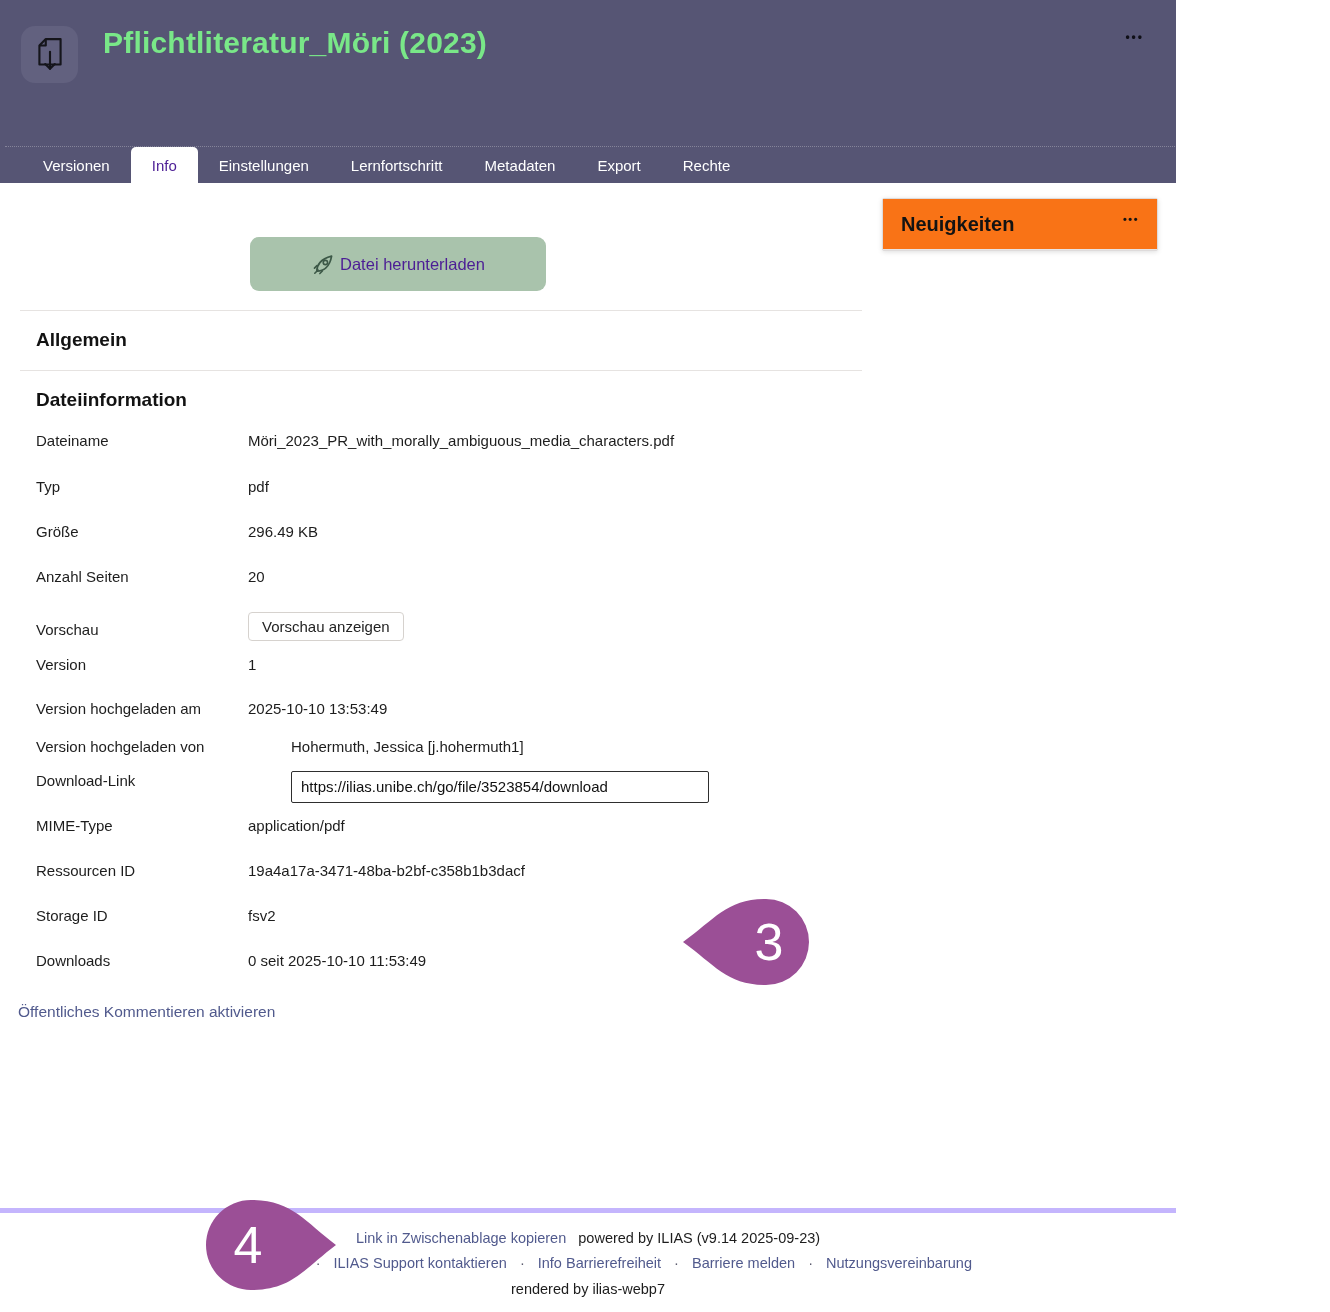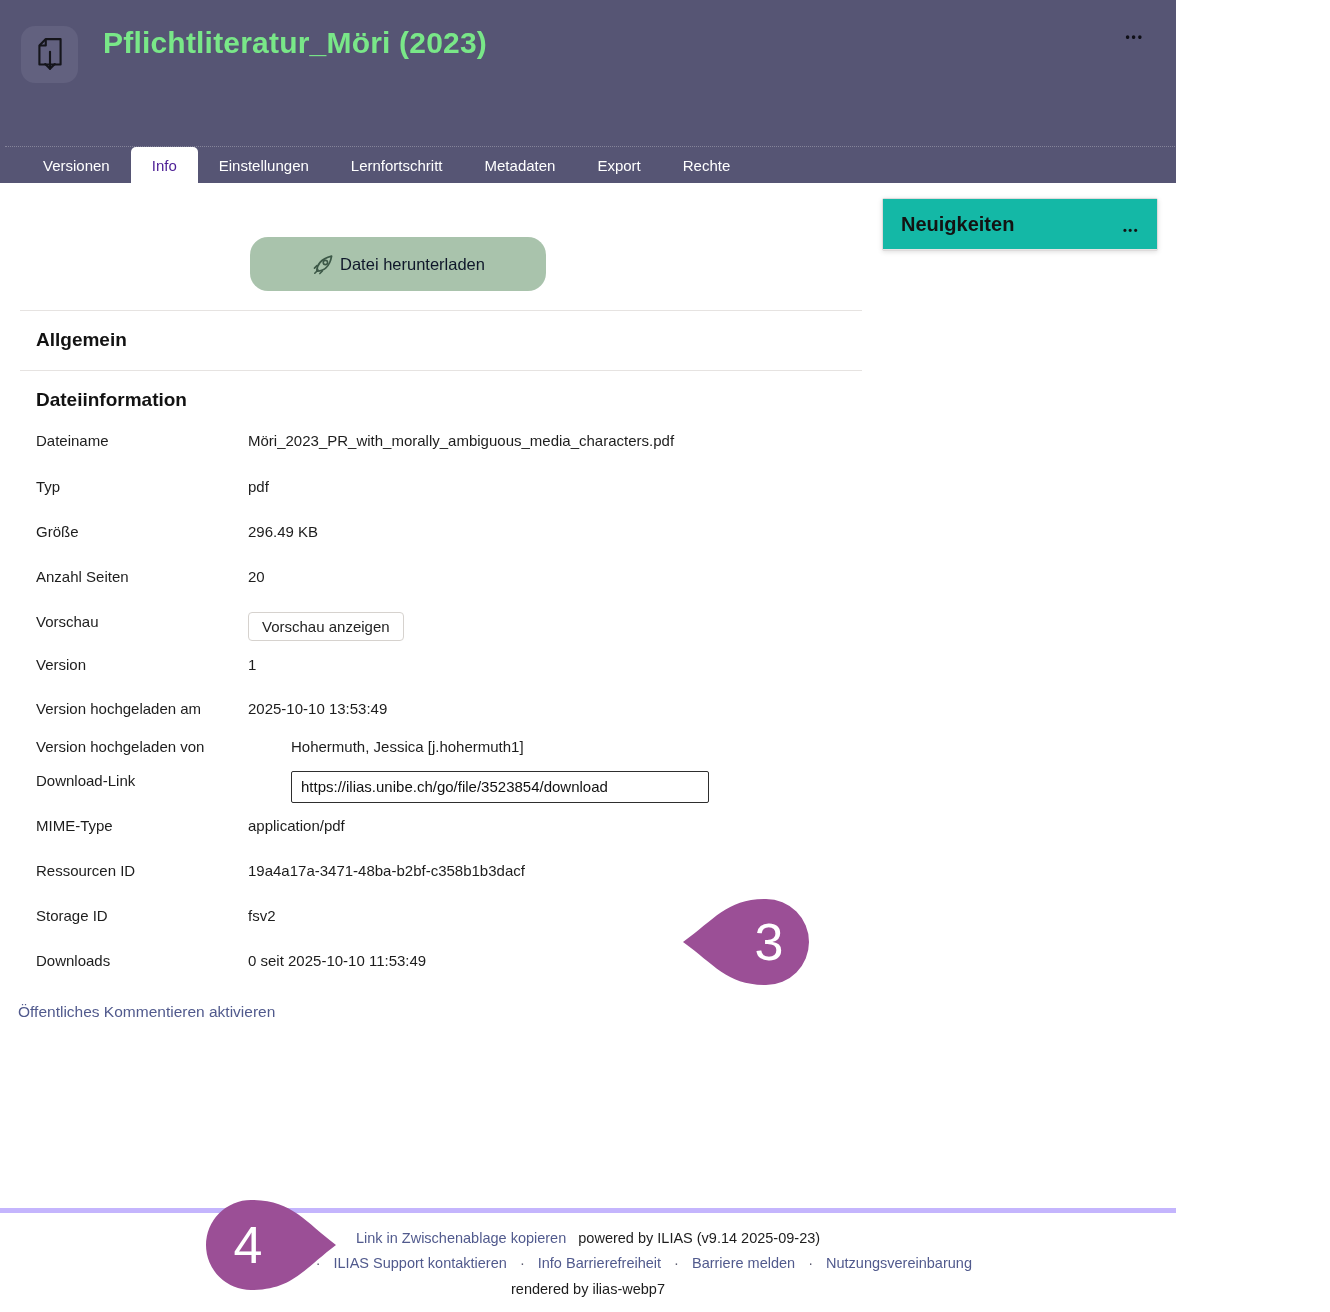--- a/index.html
+++ b/index.html
@@ -30,54 +30,54 @@
   .tab {
     color:#ffffff; font-size:15px; display:flex; align-items:center; padding:0 21px; cursor:pointer;
     white-space:nowrap;
   }
   .tab.active { background:#ffffff; color:#4c1d95; border-radius:5px 5px 0 0; }
 
   
   .main { position:absolute; left:0; top:183px; width:880px; }
   .download-btn {
     margin:54px 0 0 250px; width:296px; height:54px; background:#a9c3ac; border:none;
-    border-radius:18px; display:flex; align-items:center; justify-content:center; gap:3px;
-    font-family:inherit; font-size:16.5px; color:#0f172a; cursor:pointer;
+    border-radius:9px; display:flex; align-items:center; justify-content:center; gap:3px;
+    font-family:inherit; font-size:16.5px; color:#4c1d95; cursor:pointer;
   }
   hr.sep { border:none; border-top:1px solid #e6e3e1; margin:19px 0 0 20px; width:842px; }
   .section-heading { margin:18px 0 0 36px; font-size:19px; font-weight:bold; color:#121212; }
   .rows { margin-top:20px; }
   .row { display:flex; margin-left:36px; }
   .row .label { flex:0 0 212px; font-size:15px; color:#1d1d1d; line-height:1.38; padding-right:10px; }
   .row .value { font-size:15px; color:#1d1d1d; line-height:1.38; }
   .mb25 { margin-bottom:25px; }
   .mb24 { margin-bottom:24px; }
   .mb17 { margin-bottom:17px; }
-  .mb14 { margin-bottom:14px; }
+  .mb14 { margin-bottom:14px;align-items:flex-end; }
   .mb13 { margin-bottom:13px;gap:43px; }
   .copyright-value { display:flex; align-items:center; gap:10px; }
   .copyright-glyph { font-size:34px; font-weight:bold; line-height:1; color:#0c0c0c; }
   .preview-btn {
     font-family:inherit; font-size:15px; color:#232323; background:#ffffff;
     border:1px solid #d6d2ce; border-radius:4px; padding:5px 13px; cursor:pointer;
   }
   .link-input {
     width:418px; height:32px; border:1px solid #2e2e2e; border-radius:2px; padding:0 9px;
     font-family:inherit; font-size:15px; color:#111111; background:#ffffff;
   }
   .comments-link { margin:31px 0 0 18px; color:#515a8d; font-size:15.5px; cursor:pointer; width:fit-content; }
 
   
   .news-card {
     position:absolute; left:882px; top:198px; width:276px; background:#ffffff;
     border:1px solid #dedbdb; border-radius:2px; box-shadow:0 1px 5px rgba(0,0,0,0.13);
   }
   .news-header {
-    background:#14b8a6; padding:14px 18px 13px; display:flex; justify-content:space-between;
-    align-items:flex-end; border-bottom:1px solid #e8e4e4;
+    background:#f97316; padding:14px 18px 13px; display:flex; justify-content:space-between;
+    align-items:flex-start; border-bottom:1px solid #e8e4e4;
   }
   .news-heading { font-size:20px; font-weight:bold; color:#131313; }
   .news-menu { color:#131313; font-size:11px; font-weight:bold; letter-spacing:1.5px; cursor:pointer; }
   .news-body { padding:15px 18px 17px; }
   .news-title { color:#55568f; font-size:16.5px; line-height:1.3; cursor:pointer; }
   .news-file { margin-top:6px; font-size:14.5px; color:#1d1d1d; line-height:1.4; }
   .news-divider { border:none; border-top:1px dashed #c9c6c6; margin:13px 0 12px; }
   .news-termin { font-size:14.5px; }
   .news-termin-label { color:#9a9a9a; }
   .news-termin-value { font-weight:bold; color:#1d1d1d; }

